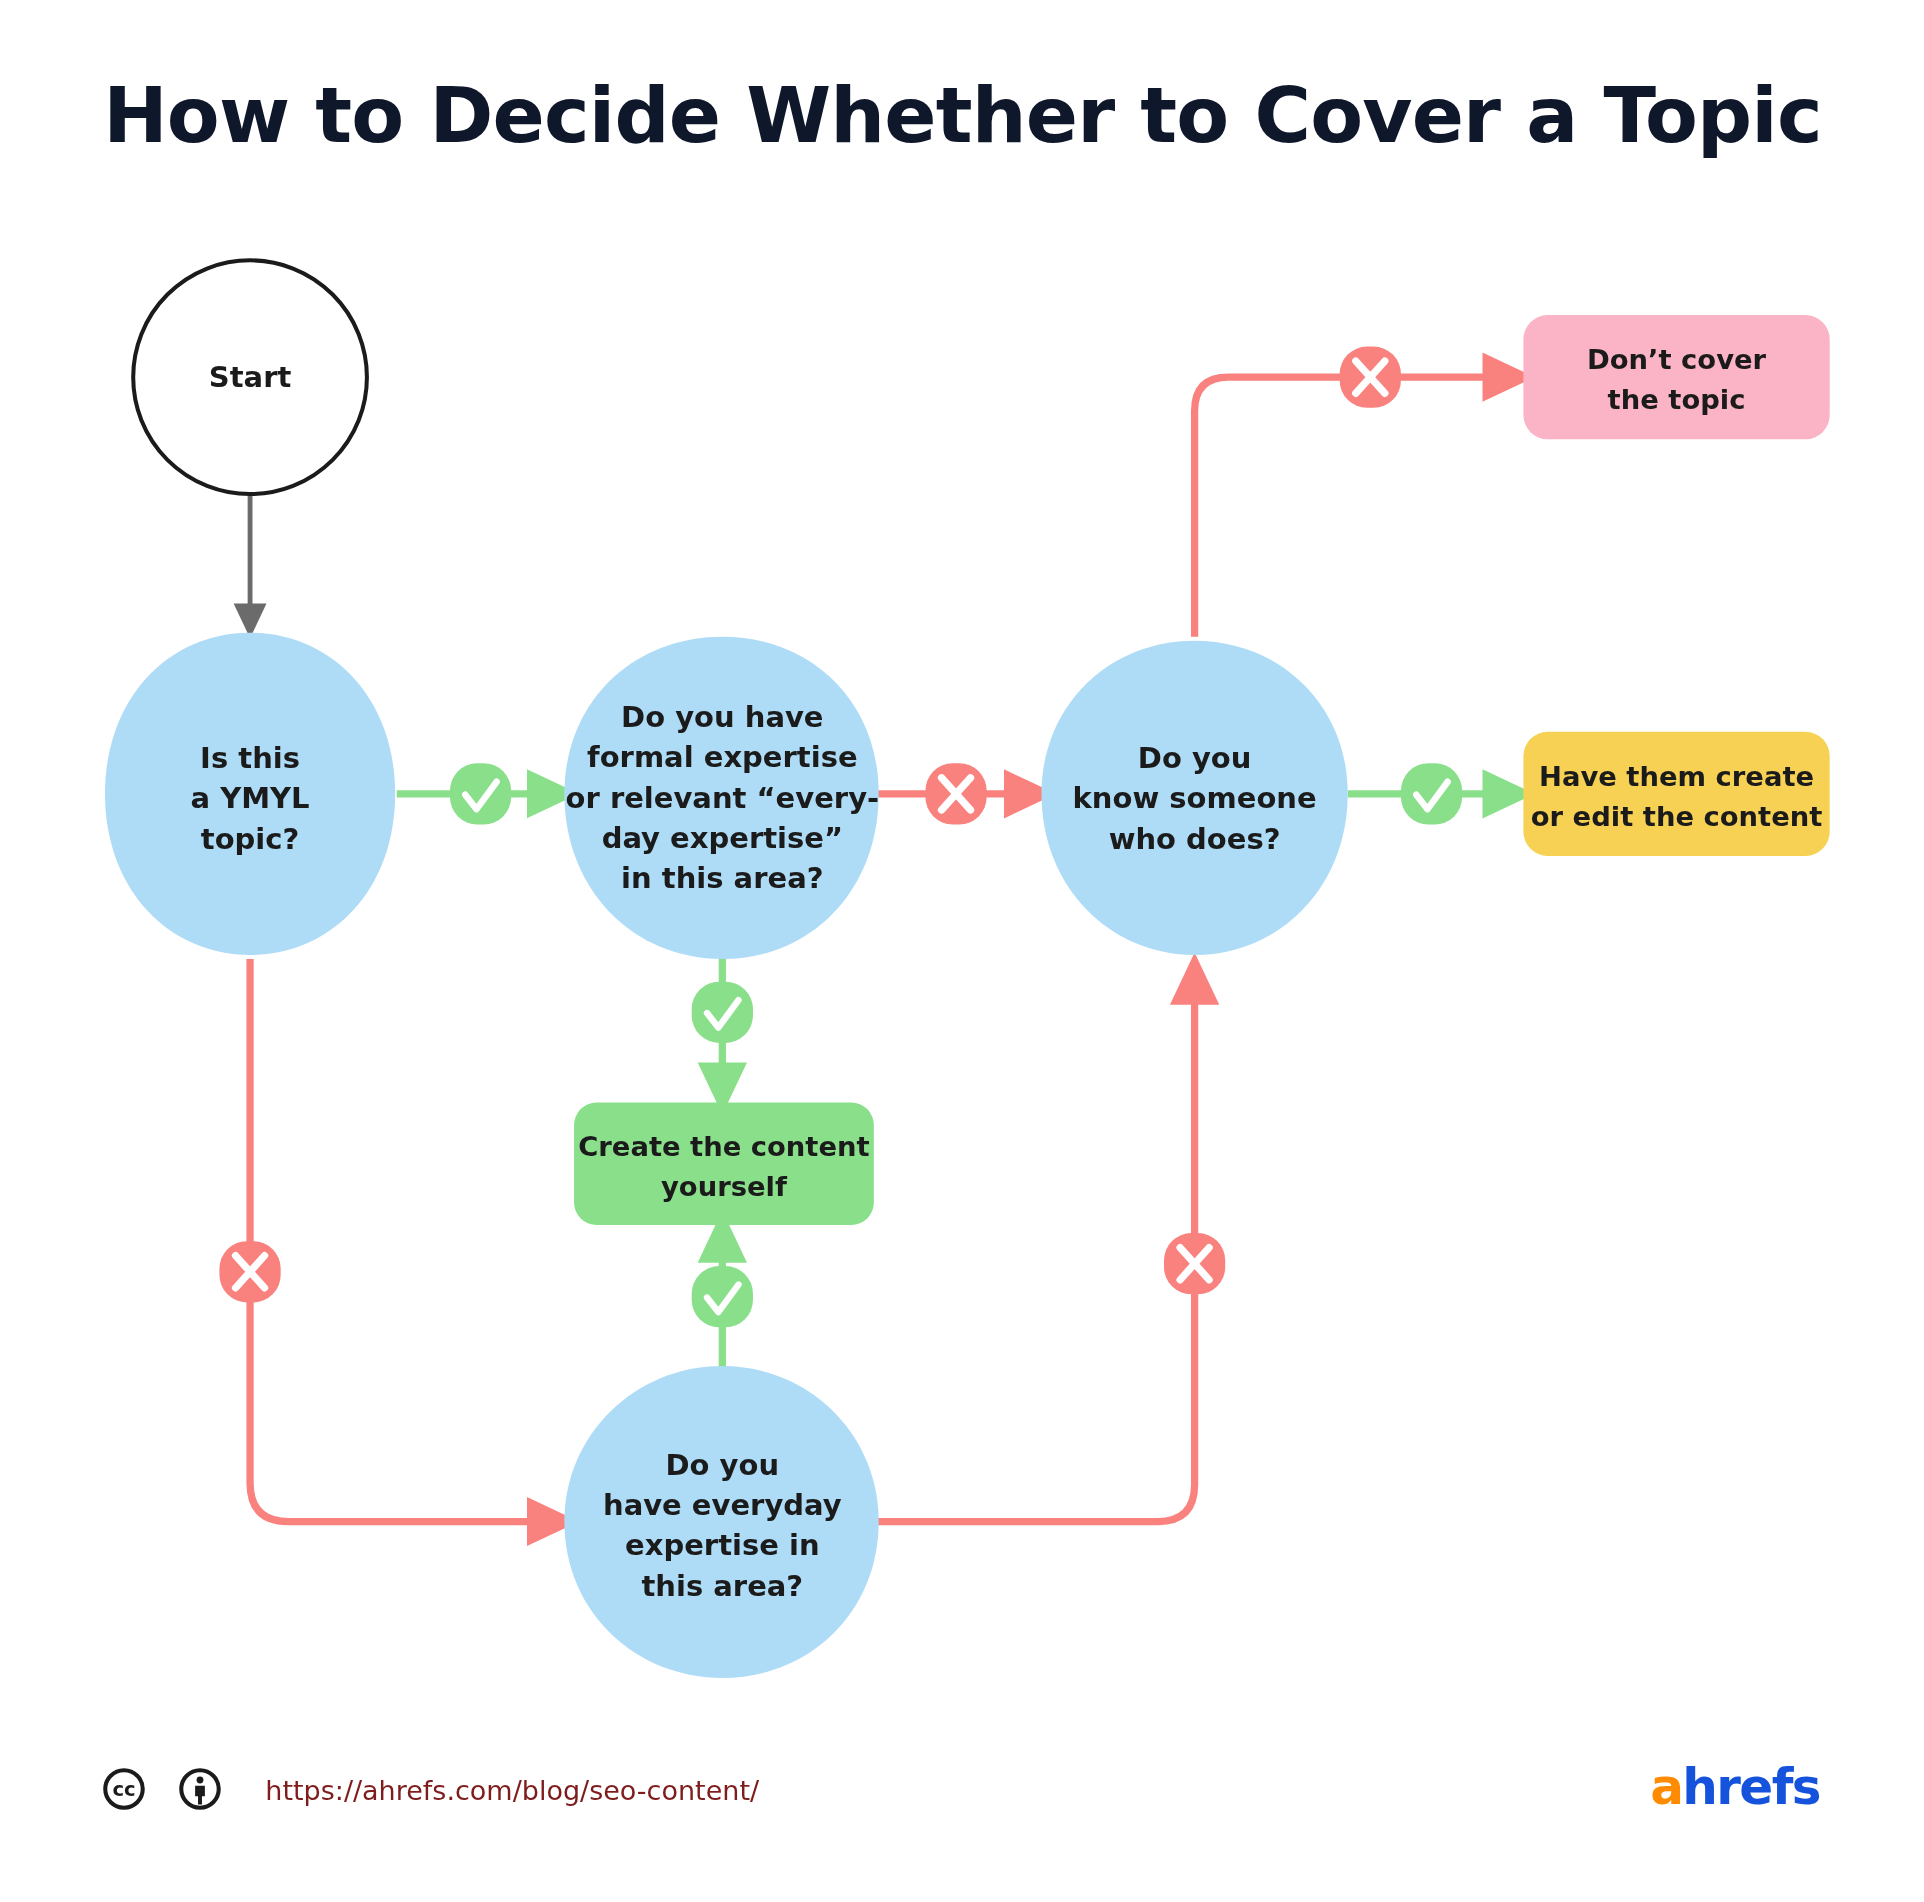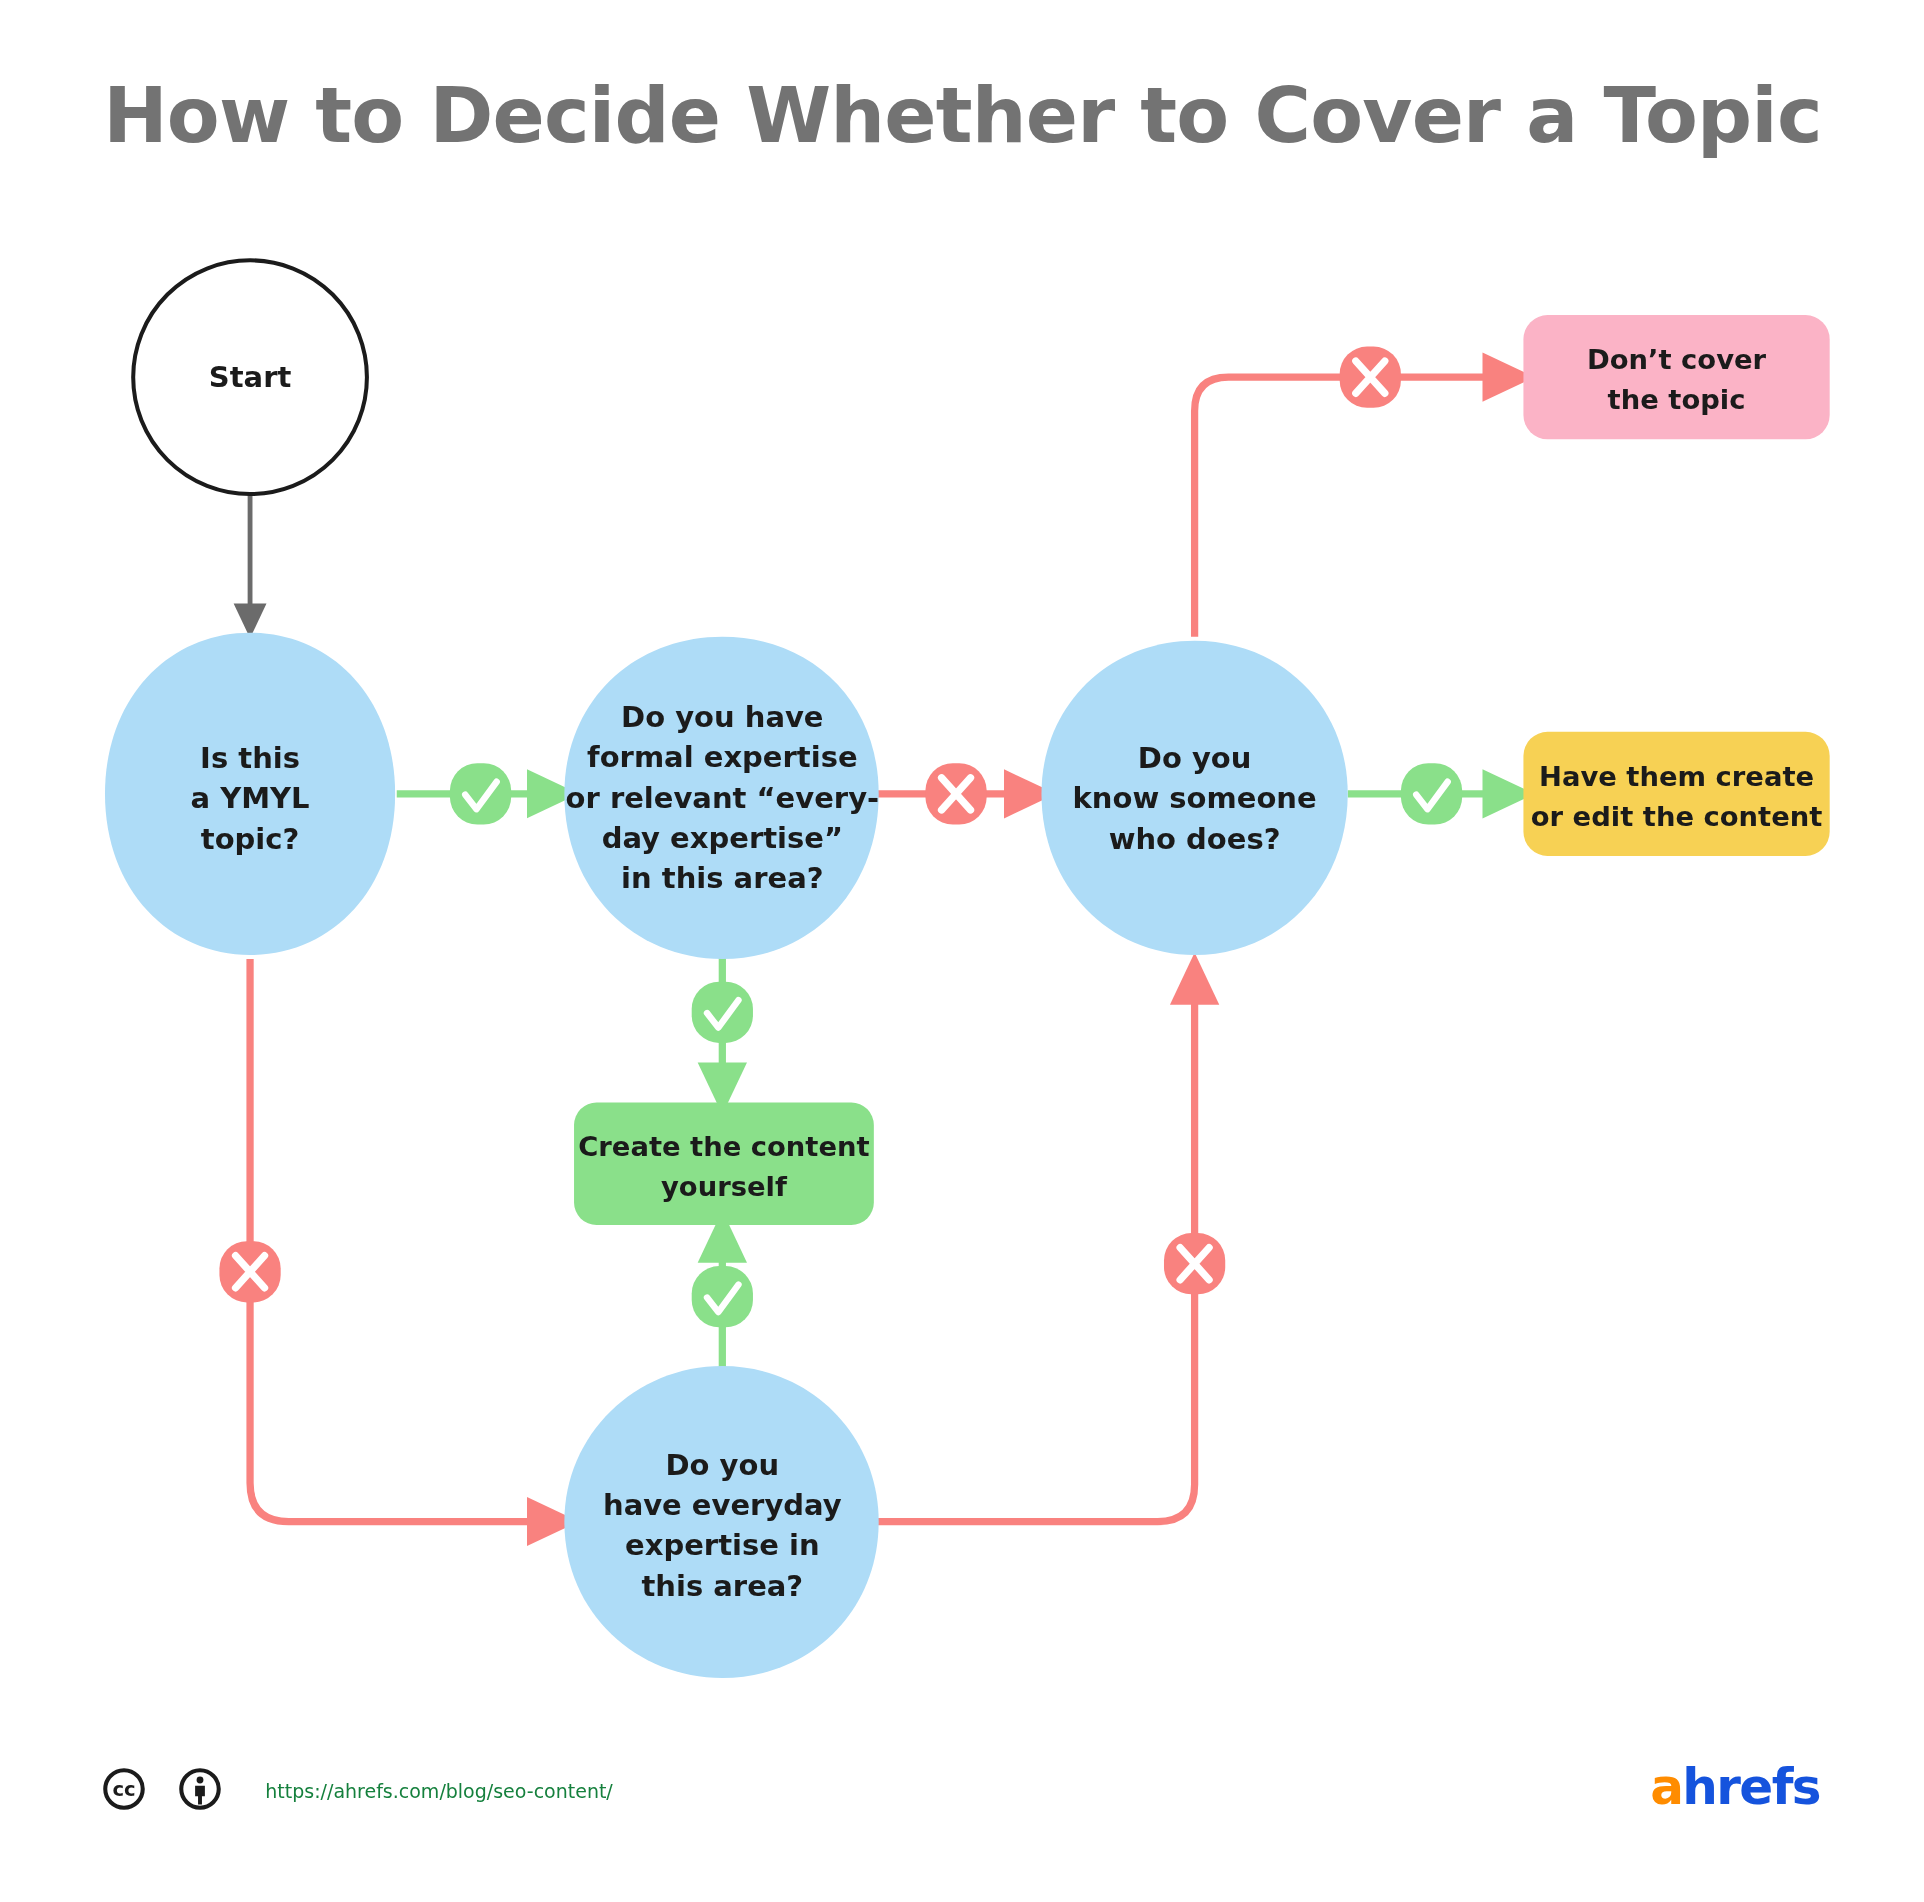--- a/index.html
+++ b/index.html
@@ -23,21 +23,21 @@
   .title {
     position: absolute;
     left: 0;
     top: 71px;
     width: 1925px;
     text-align: center;
     font-family: "DejaVu Sans", "Liberation Sans", sans-serif;
     font-weight: bold;
     font-size: 77px;
     letter-spacing: -0.8px;
-    color: #737373;
+    color: #0f172a;
     white-space: nowrap;
   }
   svg.flow {
     position: absolute;
     left: 0;
     top: 0;
     width: 1925px;
     height: 1902px;
     display: block;
   }
@@ -59,22 +59,22 @@
   .footer {
     position: absolute;
     left: 102px;
     top: 1767px;
     display: flex;
     align-items: center;
     gap: 32px;
   }
   .footer .url {
     font-family: "DejaVu Sans", "Liberation Sans", sans-serif;
-    font-size: 19px;
-    color: #15803d;
+    font-size: 27px;
+    color: #7f1d1d;
     margin-left: 11.3px;
   }
   .logo {
     position: absolute;
     right: 105px;
     top: 1762px;
     font-family: "DejaVu Sans", "Liberation Sans", sans-serif;
     font-weight: bold;
     font-size: 50px;
     letter-spacing: -1.6px;

